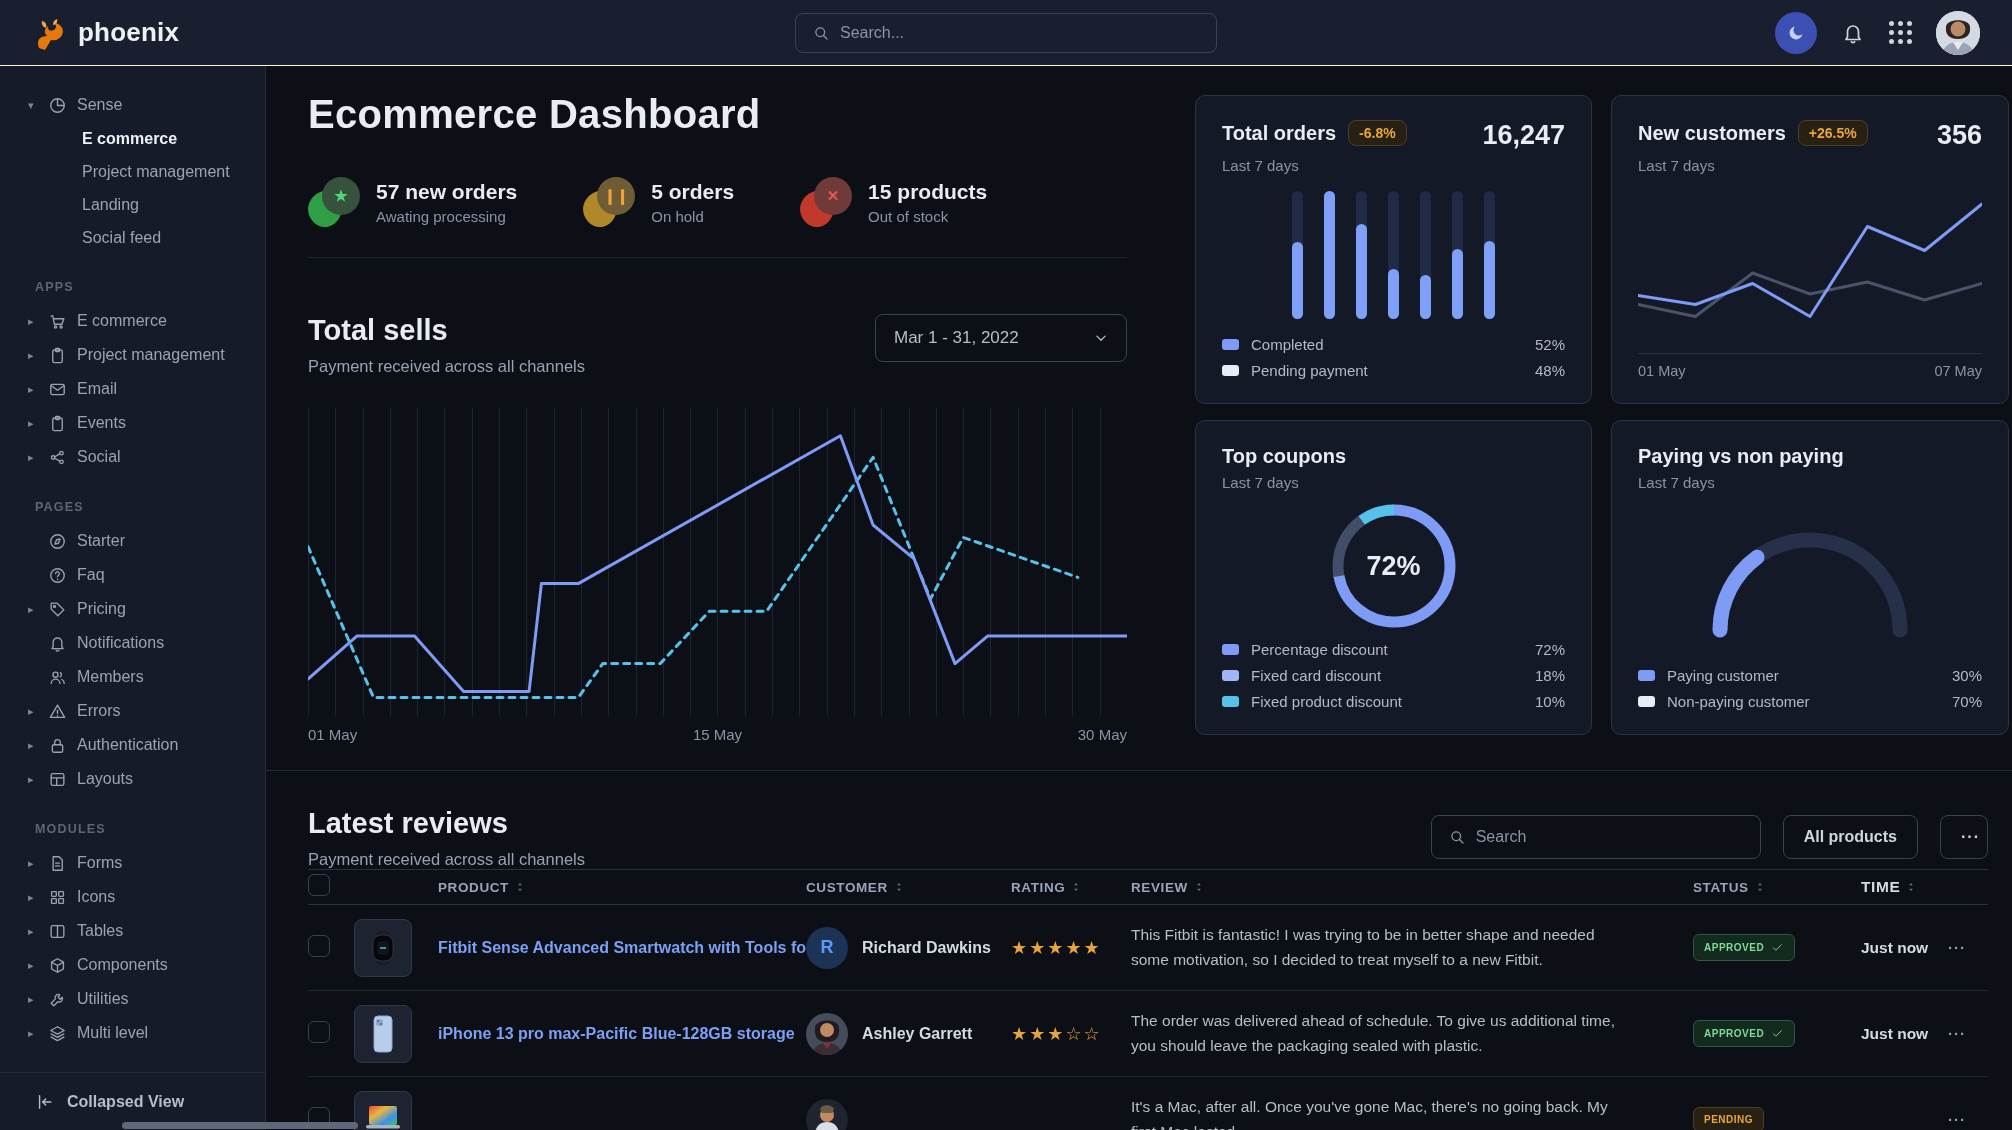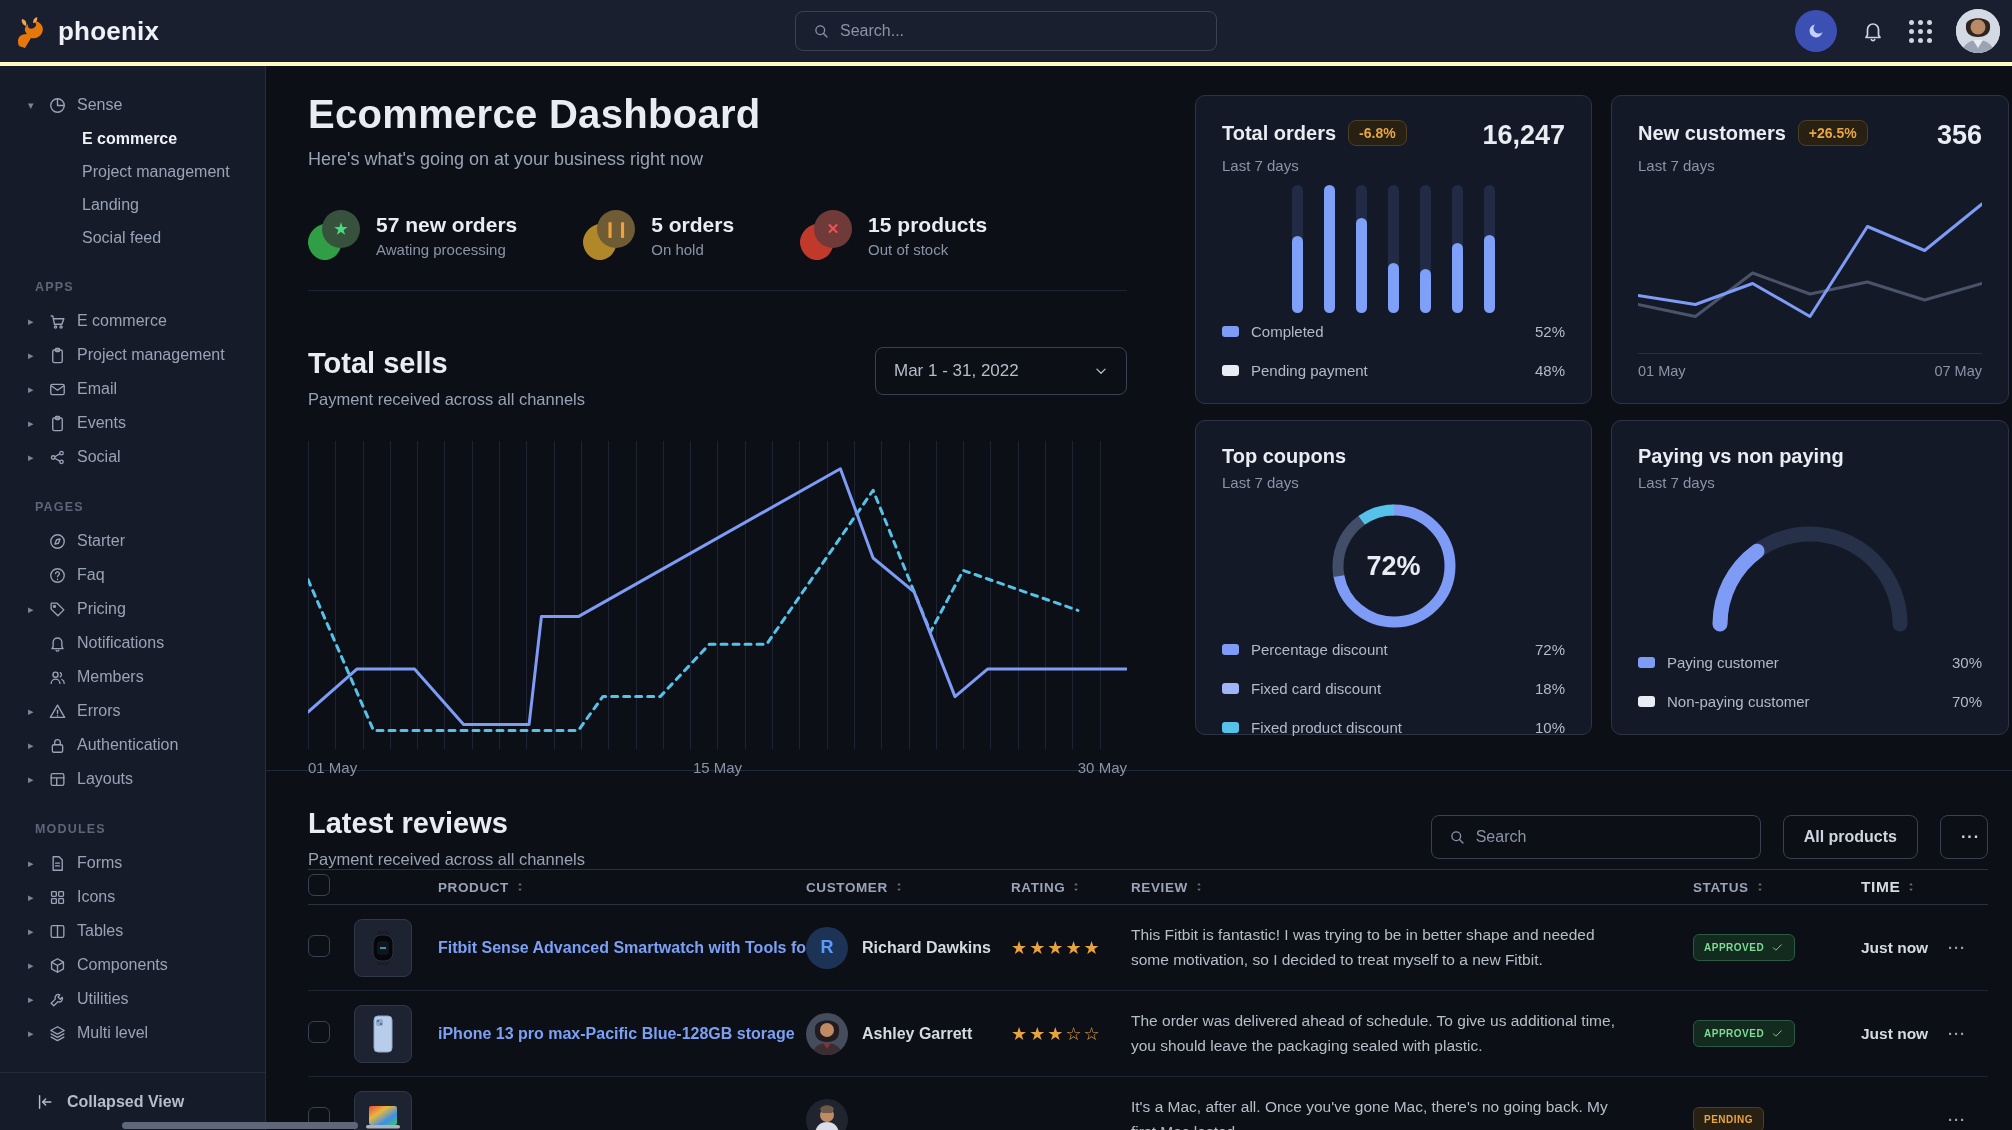--- a/index.html
+++ b/index.html
@@ -3,21 +3,21 @@
 <meta charset="utf-8">
 <style>
   * { margin:0; padding:0; box-sizing:border-box; }
   html,body { width:2012px; height:1130px; }
   body {
     background:#0c0f16; color:#dfe3ec; overflow:hidden; position:relative;
     font-family:"Liberation Sans", sans-serif;
   }
   
   .topbar { position:absolute; top:0; left:0; right:0; height:66px; background:#191f2e;
-    border-bottom:4px solid #fef9c3; display:flex; align-items:center; z-index:20; padding:0 12px; }
+    border-bottom:1px solid #fef9c3; display:flex; align-items:center; z-index:20; padding:0 32px; }
   .brand { display:flex; align-items:center; gap:10px; }
   .brand-name { font-size:26px; font-weight:700; color:#eef1f6; letter-spacing:.2px; }
   .top-search { position:absolute; left:50%; transform:translateX(-50%); width:422px; height:40px;
     border:1px solid #3a4152; border-radius:8px; display:flex; align-items:center; gap:10px;
     padding:0 16px; color:#8a94a6; background:transparent; }
   .top-search input { background:transparent; border:none; outline:none; color:#c6ccd8;
     font-size:16px; width:100%; font-family:inherit; }
   .top-search input::placeholder { color:#8a94a6; }
   .top-actions { margin-left:auto; display:flex; align-items:center; gap:24px; }
   .moon-btn { width:42px; height:42px; border-radius:50%; background:#3c50b4; color:#c3d1ff;
@@ -73,21 +73,21 @@
   .card { background:#141927; border:1px solid #2c3344; border-radius:10px; padding:24px 26px;
     display:flex; flex-direction:column; }
   .card-head { display:flex; align-items:flex-start; }
   .card-title-wrap { display:flex; align-items:center; gap:12px; }
   .card-title { font-size:20px; font-weight:700; color:#e9ecf3; }
   .badge { font-size:14px; font-weight:700; padding:4px 10px; border-radius:8px;
     color:#e9a63f; background:#272013; border:1px solid #4c3f24; }
   .card-value { margin-left:auto; font-size:27px; font-weight:700; color:#e9ecf3; }
   .card-period { margin-top:6px; font-size:15px; color:#8a94a6; }
   .card-chart { flex:1; display:flex; align-items:center; justify-content:center; position:relative; }
-  .legend { display:flex; flex-direction:column; gap:22px;justify-content:space-between; }
+  .legend { display:flex; flex-direction:column; gap:9px;justify-content:space-between; }
   .legend-row { display:flex; align-items:center; font-size:15px; color:#b3bac6; }
   .legend-row .sw { width:17px; height:11px; border-radius:3px; margin-right:12px; flex:0 0 17px; }
   .legend-row .lv { margin-left:auto; }
   .nc-baseline { border-top:1px solid #2a3040; display:flex; justify-content:space-between;
     padding-top:9px; font-size:14.5px; color:#8a94a6; }
   .donut-wrap { position:relative; width:150px; height:150px; }
   .donut-center { position:absolute; inset:0; display:flex; align-items:center; justify-content:center;
     font-size:27px; font-weight:700; color:#e9ecf3; }
   .reviews { padding-top:36px; border-top:1px solid #212836; margin:0 -24px 0 -42px; padding-left:42px; padding-right:24px; }
   .reviews-head { display:flex; justify-content:space-between; align-items:flex-start; }
@@ -418,21 +418,20 @@
         </svg>
       </span>
     <span>Collapsed View</span>
   </div>
 </aside>
 
 <main class="main">
   <div class="dash-top">
     <div class="left-col">
       <h1 class="page-title">Ecommerce Dashboard</h1>
-      <div class="page-sub">Here's what's going on at your business right now</div>
 
       <div class="stats-row" id="stats-row">
     <div class="stat">
       <div class="stat-ic">
         <span class="stat-blob" style="background:#2f9e44"></span>
         <span class="stat-circ" style="background:#37523c;color:#4ad97e">★</span>
       </div>
       <div>
         <div class="stat-title">57 new orders</div>
         <div class="stat-cap">Awating processing</div>

